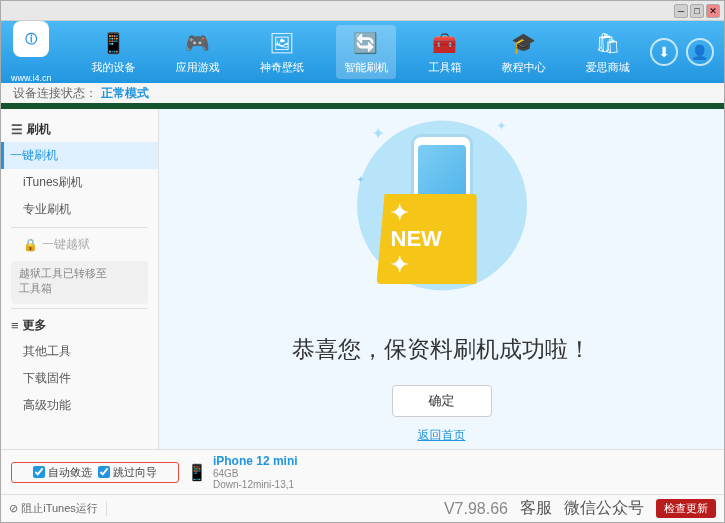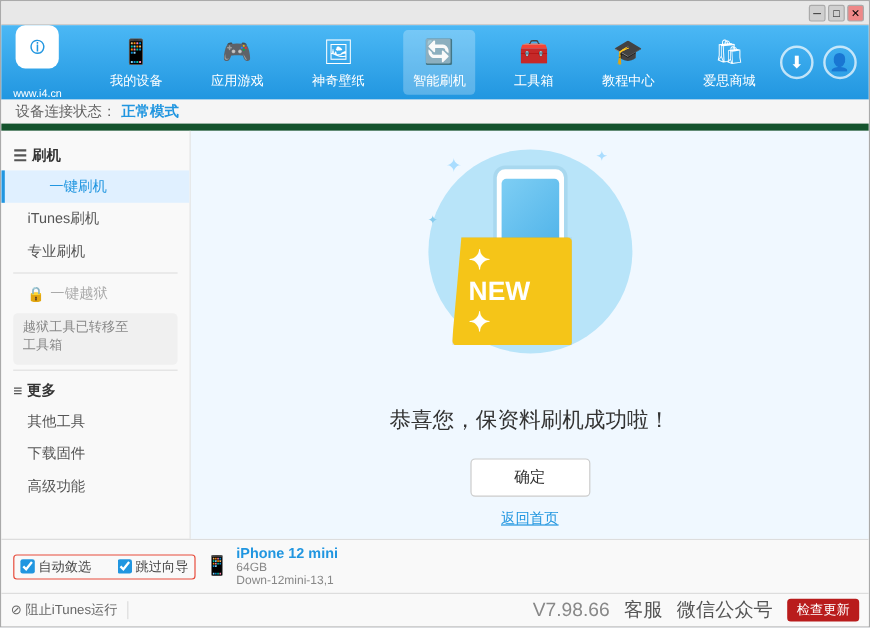--- a/index.html
+++ b/index.html
@@ -142,21 +142,21 @@
       padding: 5px 10px 5px 22px;
       font-size: 12px;
       color: #555;
       cursor: pointer;
       white-space: nowrap;
     }
     .sidebar-item.active {
       background: #e0f0ff;
       color: #2196e0;
       border-left: 3px solid #2196e0;
-      padding-left: 37px;
+      padding-left: 6px;
     }
     .sidebar-divider {
       height: 1px;
       background: #e0e0e0;
       margin: 4px 10px;
     }
     .sidebar-disabled {
       padding: 4px 10px 4px 22px;
       font-size: 12px;
       color: #aaa;
@@ -250,21 +250,21 @@
     }
 
     
     .sparkle {
       position: absolute;
       color: #7ecef4;
       font-size: 18px;
     }
 
     .success-text {
-      font-size: 18px;
+      font-size: 23px;
       color: #333;
       margin-bottom: 20px;
       font-weight: 500;
     }
     .confirm-btn {
       width: 100px;
       height: 32px;
       background: white;
       border: 1px solid #ccc;
       border-radius: 4px;
@@ -505,21 +505,21 @@
 
       <div class="back-home-link">返回首页</div>
 
     </div>
   </div>
 
   <div class="bottom-area">
 
     <div class="bottom-device-row">
 
-      <div style="display:flex; gap:22px; align-items:center; border:1px solid #e74c3c; padding:2px 5px; border-radius:3px;">
+      <div style="display:flex; gap:6px; align-items:center; border:1px solid #e74c3c; padding:2px 21px; border-radius:3px;">
         <label class="checkbox-item" style="border:none; padding:0;">
           <input type="checkbox" class="checkbox-input" checked="" style="">
           <span>自动敛选</span>
         </label>
         <label class="checkbox-item" style="border:none; padding:0;">
           <input type="checkbox" class="checkbox-input" checked="" style="">
           <span>跳过向导</span>
         </label>
       </div>
 

